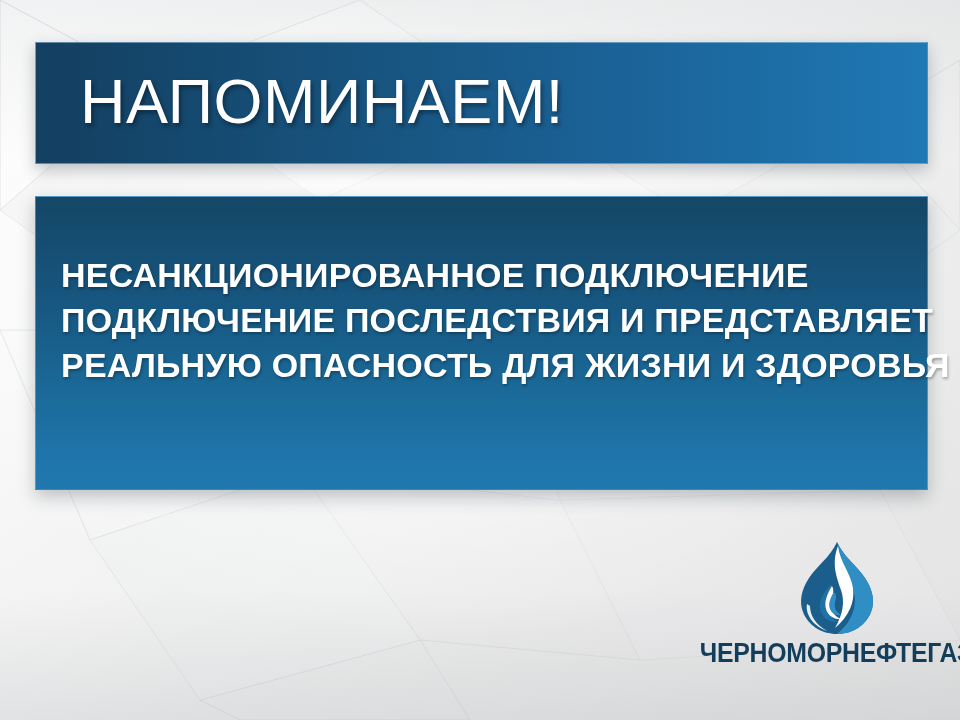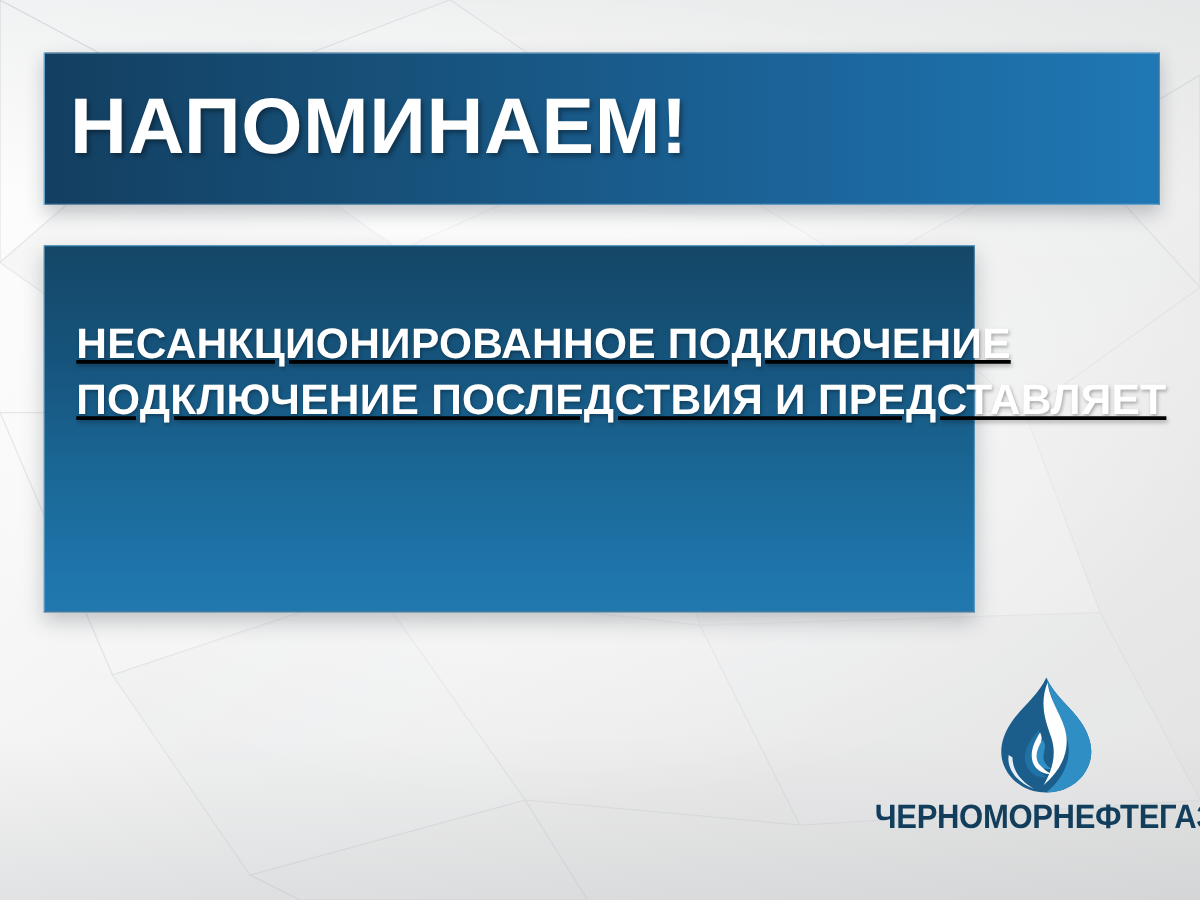--- a/index.html
+++ b/index.html
@@ -49,42 +49,41 @@
     height: 122px;
     background: linear-gradient(to right, #133f61 0%, #17527c 34%, #1b649a 68%, #1f78b4 100%);
     border: 1px solid rgba(160,200,225,0.55);
     box-shadow: 0 6px 14px rgba(60,70,80,0.30);
     display: flex;
     align-items: center;
   }
   .header-title {
     color: #ffffff;
     font-size: 63px;
-    font-weight: bold;
+    font-weight: normal;
     letter-spacing: 0.5px;
     line-height: 1;
-    padding-left: 20px;
+    padding-left: 44px;
     margin-top: -3px;
     text-shadow: 2px 3px 4px rgba(0,0,0,0.38);
     white-space: nowrap;
   }
 
   
   .message-panel {
     position: absolute;
     left: 35px;
     top: 196px;
-    width: 745px;
+    width: 893px;
     height: 294px;
     background: linear-gradient(to bottom, #144868 0%, #165danchor 0%, #15506f 30%, #1a6persist 0%, #1c6ea2 78%, #2077ad 100%);
     background: linear-gradient(to bottom, #144767 0%, #16547d 32%, #1a6795 62%, #1f76ad 92%, #2178af 100%);
     border: 1px solid rgba(150,195,222,0.45);
     box-shadow: 0 7px 16px rgba(60,70,80,0.30);
     padding: 56px 0 0 25px;
-    text-decoration: underline;
   }
   .message-line {
     color: #ffffff;
     font-size: 34px;
     font-weight: bold;
     letter-spacing: 0.2px;
     line-height: 45px;
     white-space: nowrap;
     text-shadow: 1px 2px 3px rgba(0,0,0,0.30);
   }
@@ -150,20 +149,21 @@
   <div class="bg-vignette"></div>
 </div>
 
 <div class="header-banner">
   <div class="header-title">НАПОМИНАЕМ!</div>
 </div>
 
 <div class="message-panel">
   <div class="message-line">НЕСАНКЦИОНИРОВАННОЕ ПОДКЛЮЧЕНИЕ</div>
   <div class="message-line">ПОДКЛЮЧЕНИЕ ПОСЛЕДСТВИЯ И ПРЕДСТАВЛЯЕТ</div>
+  <div class="message-line">РЕАЛЬНУЮ ОПАСНОСТЬ ДЛЯ ЖИЗНИ И ЗДОРОВЬЯ</div>
 </div>
 
 <div class="logo-block">
   <svg class="logo-mark" viewBox="0 0 92 96">
 
     <path d="M46,2
              C40,16 26,26 18,38
              C10,50 8,62 12,72
              C17,85 30,94 46,94
              C62,94 75,85 80,72

